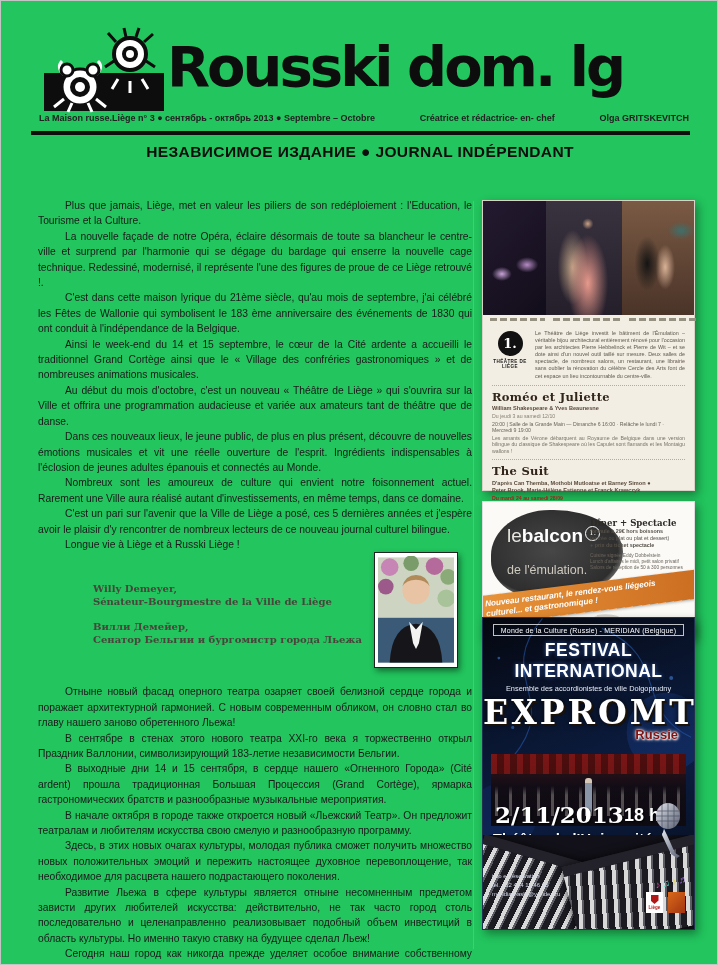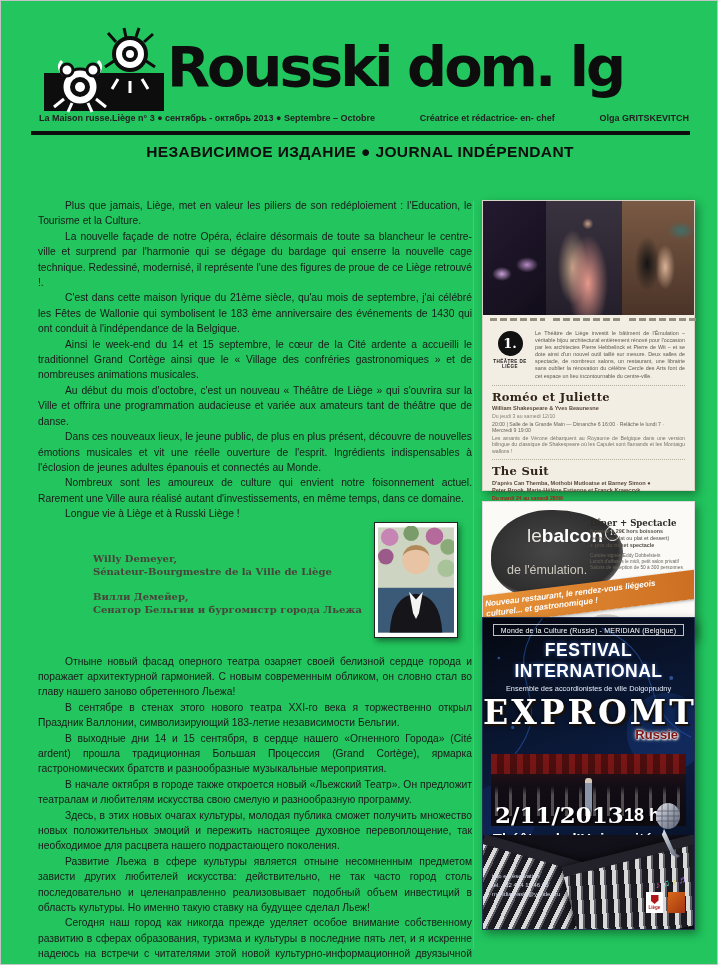--- a/index.html
+++ b/index.html
@@ -70,21 +70,21 @@
   .show-dates.red{color:#a3261c;font-weight:bold;}
   .show-sched{font-size:5.2px;color:#6a6458;margin-top:2px;}
   .show-desc{font-size:5.2px;line-height:6.8px;color:#7b7567;margin-top:2px;text-align:justify;}
 
   
   .p2{top:500px;height:137px;background:#fbfaf7;border:1px solid #ddd;overflow:hidden;}
   .blob{position:absolute;left:8px;top:8px;width:132px;height:90px;background:
         radial-gradient(90px 60px at 45% 45%, #474747, #2e2e2e 75%, rgba(46,46,46,0) 100%);
         border-radius:46% 54% 58% 42%/52% 48% 55% 45%;color:#fff;padding:16px 0 0 16px;box-sizing:border-box;}
   .brand-line{font-size:19px;line-height:19px;white-space:nowrap;}
-  .brand-thin{font-weight:normal;color:#e8e6e0;margin-left:20px;}
+  .brand-thin{font-weight:normal;color:#e8e6e0;}
   .brand-bold{font-weight:bold;color:#ffffff;}
   .badge{display:inline-block;width:13px;height:13px;border:1px solid #fff;border-radius:50%;font-size:7px;
         line-height:13px;text-align:center;vertical-align:top;margin-left:2px;font-family:"DejaVu Serif",serif;}
   .brand-sub{font-size:12.5px;color:#cfcabf;margin-top:18px;}
   .diner{position:absolute;right:9px;top:16px;width:95px;color:#3a3a3a;}
   .offer-title{font-size:8.6px;font-weight:bold;font-family:"DejaVu Serif",serif;color:#2e2a26;}
   .offer-line{font-size:5.4px;line-height:7px;color:#554f47;}
   .offer-line.b{font-weight:bold;}
   .detail-sep{height:4px;}
   .detail-line{font-size:4.8px;line-height:6.2px;color:#6b655c;}
@@ -184,25 +184,26 @@
     <span>La Maison russe.Liège n° 3 ● сентябрь - октябрь 2013 ● Septembre – Octobre</span>
     <span>Créatrice et rédactrice- en- chef</span>
     <span>Olga GRITSKEVITCH</span>
   </div>
   <div class="rule"></div>
   <div class="tagline">НЕЗАВИСИМОЕ ИЗДАНИЕ ● JOURNAL INDÉPENDANT</div>
 
   <div class="article">
     <p>Plus que jamais, Liège, met en valeur les piliers de son redéploiement : l'Education, le Tourisme et la Culture.</p>
     <p>La nouvelle façade de notre Opéra, éclaire désormais de toute sa blancheur le centre-ville et surprend par l'harmonie qui se dégage du bardage qui enserre la nouvelle cage technique. Redessiné, modernisé, il représente l'une des figures de proue de ce Liège retrouvé !.</p>
-    <p>C'est dans cette maison lyrique du 21ème siècle, qu'au mois de septembre, j'ai célébré les Fêtes de Wallonie qui symbolisent le 183 ème anniversaire des événements de 1430 qui ont conduit à l'indépendance de la Belgique.</p>
+    <p>C'est dans cette maison lyrique du 21ème siècle, qu'au mois de septembre, j'ai célébré les Fêtes de Wallonie qui symbolisent le 183 ème anniversaire des événements de 1830 qui ont conduit à l'indépendance de la Belgique.</p>
     <p>Ainsi le week-end du 14 et 15 septembre, le cœur de la Cité ardente a accueilli le traditionnel Grand Cortège ainsi que le « Village des confréries gastronomiques » et de nombreuses animations musicales.</p>
     <p>Au début du mois d'octobre, c'est un nouveau « Théâtre de Liège » qui s'ouvrira sur la Ville et offrira une programmation audacieuse et variée aux amateurs tant de théâtre que de danse.</p>
     <p>Dans ces nouveaux lieux, le jeune public, de plus en plus présent, découvre de nouvelles émotions musicales et vit une réelle ouverture de l'esprit. Ingrédients indispensables à l'éclosion de jeunes adultes épanouis et connectés au Monde.</p>
     <p>Nombreux sont les amoureux de culture qui envient notre foisonnement actuel. Rarement une Ville aura réalisé autant d'investissements, en même temps, dans ce domaine.</p>
+    <p>C'est un pari sur l'avenir que la Ville de Liège a posé, ces 5 dernières années et j'espère avoir le plaisir d'y rencontrer de nombreux lecteurs de ce nouveau journal culturel bilingue.</p>
     <p>Longue vie à Liège et à Russki Liège !</p>
 
     <div class="sig-row">
       <div class="sig-text">
         <div>Willy Demeyer,</div>
         <div>Sénateur-Bourgmestre de la Ville de Liège</div>
         <div class="sig-gap"></div>
         <div>Вилли Демейер,</div>
         <div>Сенатор Бельгии и бургомистр города Льежа</div>
       </div>

